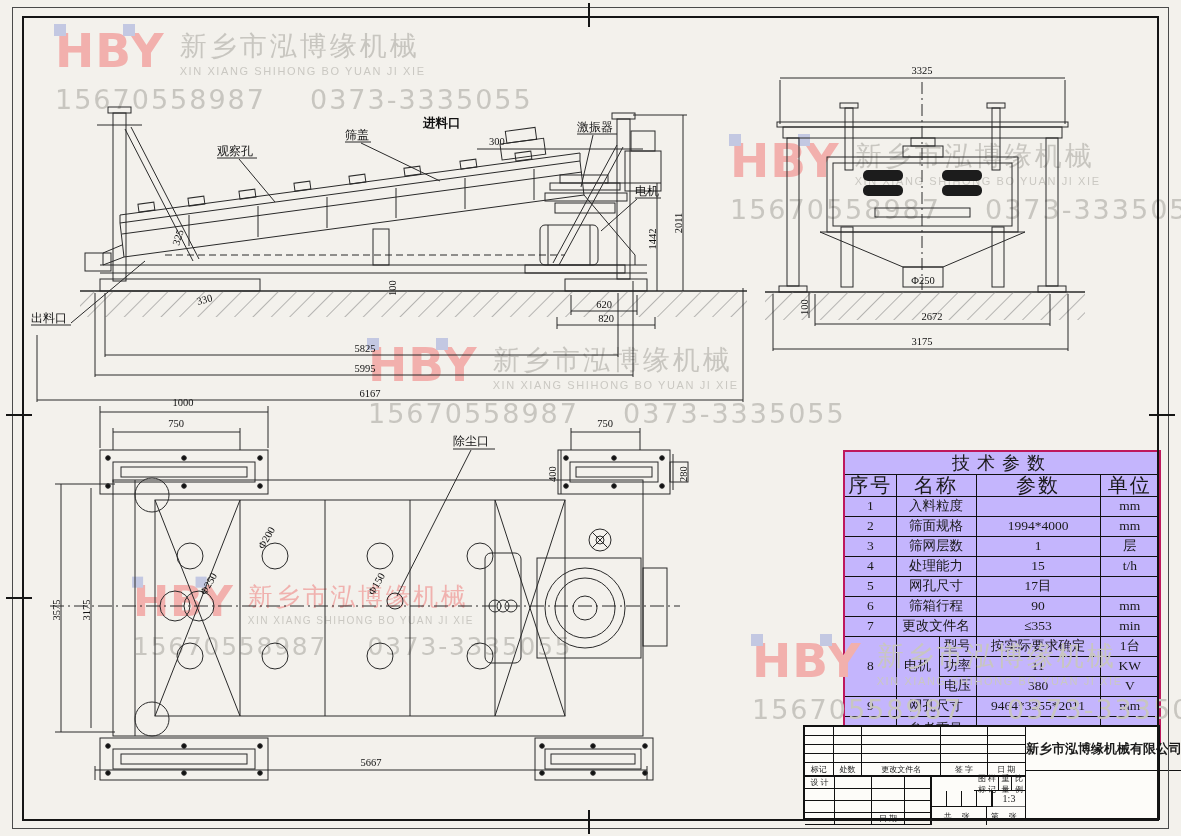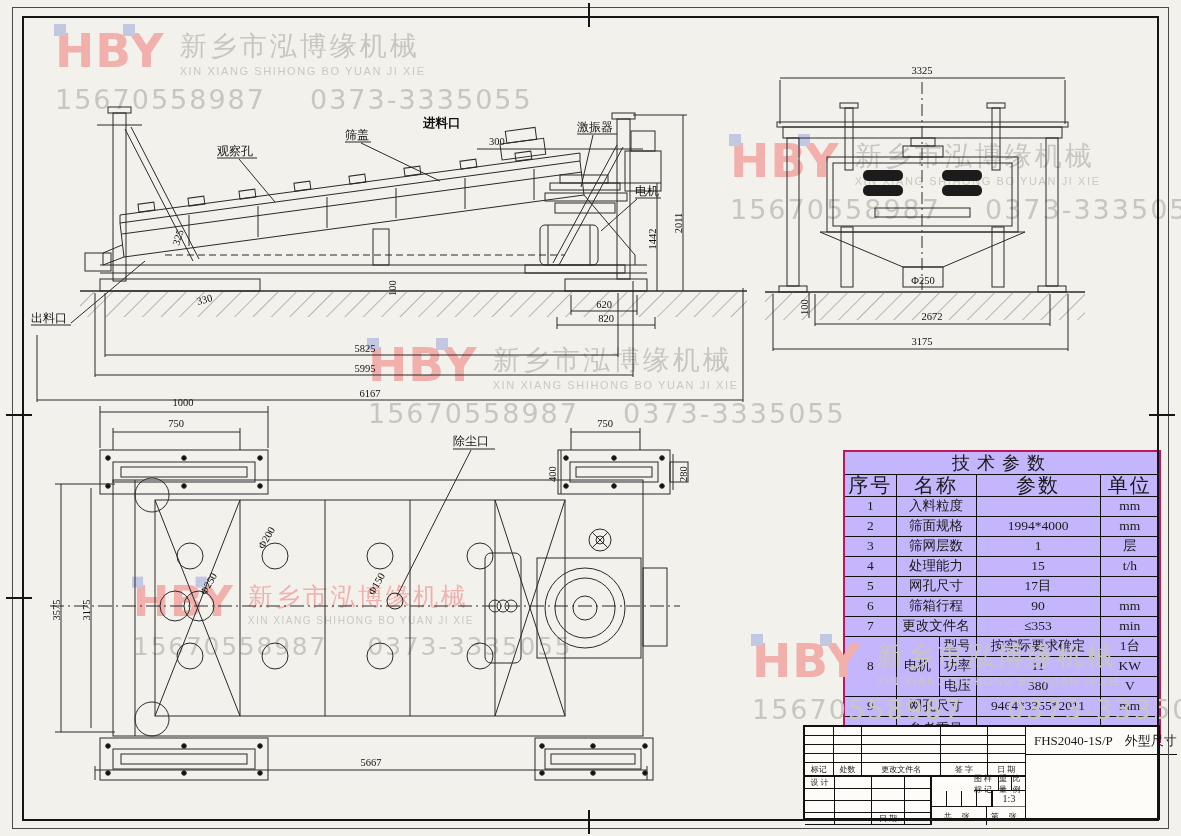--- a/index.html
+++ b/index.html
@@ -42,21 +42,21 @@
   .tb-left{width:240px;display:flex;flex-direction:column;border-right:1px solid #111;box-sizing:border-box;}
   .tb-rev{display:flex;flex-direction:column;border-bottom:1px solid #111;}
   .tb-rrow{display:flex;height:9px;}
   .tb-rrow.tb-lblrow{height:13px;font-size:8px;}
   .tb-rrow span{border-right:1px solid #111;border-bottom:1px solid #111;box-sizing:border-box;display:flex;align-items:center;justify-content:center;overflow:hidden;white-space:nowrap;}
   .tb-rrow span:nth-child(1){width:13%;}
   .tb-rrow span:nth-child(2){width:13%;}
   .tb-rrow span:nth-child(3){width:36%;}
   .tb-rrow span:nth-child(4){width:21%;}
   .tb-rrow span:nth-child(5){flex:1;border-right:none;}
-  .tb-lower{flex:1;display:flex;}
+  .tb-lower{flex:1;display:flex;text-align:right;}
   .tb-sign{width:127px;border-right:1px solid #111;box-sizing:border-box;display:grid;
            grid-template-columns:30px 37px 33px 1fr;grid-auto-rows:1fr;font-size:8px;}
   .tb-sign span{border-right:1px solid #111;border-bottom:1px solid #111;display:flex;align-items:center;justify-content:center;overflow:hidden;white-space:nowrap;}
   .tb-mid{flex:1;display:flex;flex-direction:column;font-size:8px;}
   .tb-midrow1{height:14px;display:flex;padding-left:42px;}
   .tb-midrow1 span{border-right:1px solid #111;border-bottom:1px solid #111;display:flex;align-items:center;justify-content:center;letter-spacing:2px;}
   .tb-midrow1 span:nth-child(1){flex:1.9;}
   .tb-midrow1 span:nth-child(2){flex:1;}
   .tb-midrow1 span:nth-child(3){flex:1;border-right:none;}
   .tb-midrow2{height:16px;display:flex;}
@@ -640,19 +640,16 @@
           <span class="sc">1:3</span>
         </div>
         <div class="tb-midrow3">
           <span>共  张</span>
           <span>第  张</span>
         </div>
       </div>
     </div>
   </div>
   <div class="tb-right">
-    <div class="tb-model">
-      <span>FHS2040-1S/P</span>
-      <span>外型尺寸</span>
-    </div>
+    <div class="tb-company">新乡市泓博缘机械有限公司</div>
     <div class="tb-extra"></div>
   </div>
 </div>
 
 </body></html>

